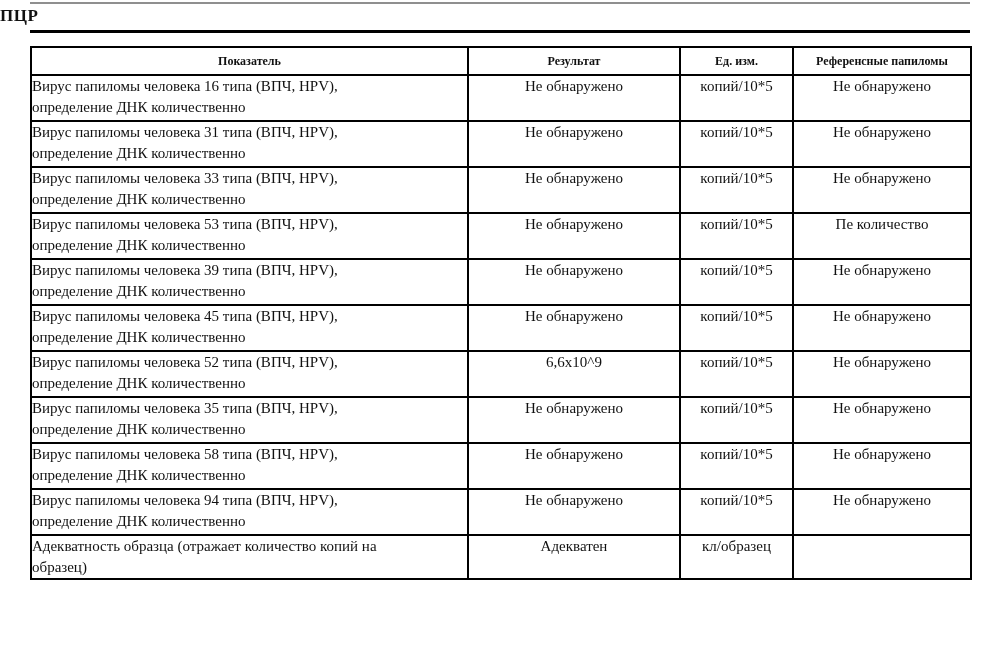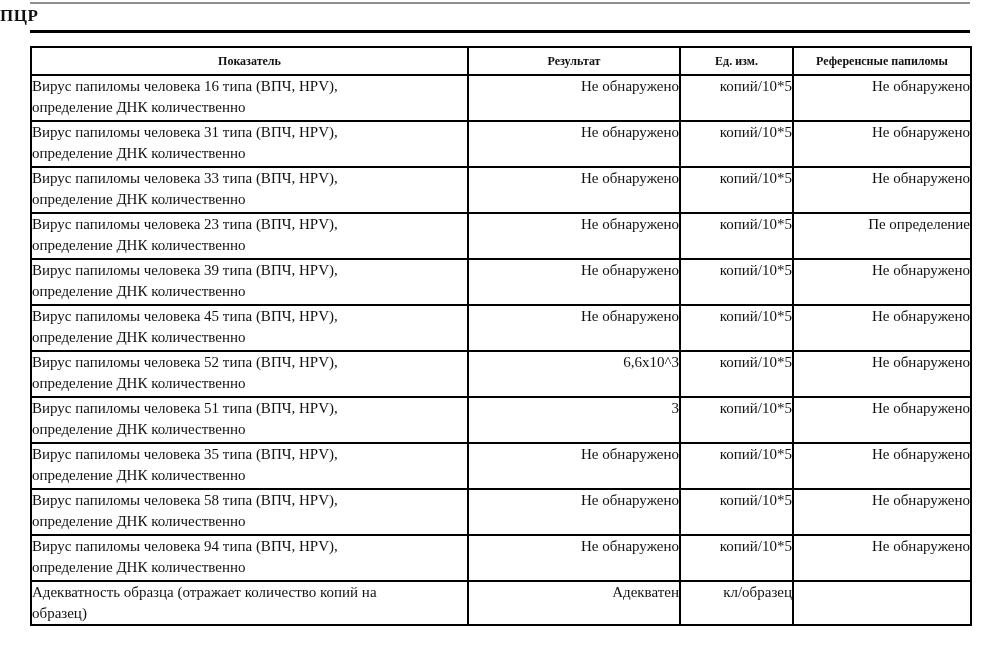--- a/index.html
+++ b/index.html
@@ -74,21 +74,21 @@
   td.c-ind {
     text-align: left;
     vertical-align: top;
     padding: 3px 4px 0 8px;
     line-height: 21px;
   }
   td.c-ind div {
     white-space: nowrap;
   }
   td.c-res, td.c-unit, td.c-ref {
-    text-align: right;
+    text-align: center;
     vertical-align: top;
     padding-top: 4px;
     line-height: 21px;
   }
 </style>
 </head>
 <body>
 
 <div class="page">
   <div class="rule-thin"></div>
@@ -133,26 +133,26 @@
           <td class="c-ind">
             <div>Вирус папиломы человека 33 типа (ВПЧ, HPV),</div>
             <div>определение ДНК количественно</div>
           </td>
           <td class="c-res">Не обнаружено</td>
           <td class="c-unit">копий/10*5</td>
           <td class="c-ref">Не обнаружено</td>
         </tr>
         <tr>
           <td class="c-ind">
-            <div>Вирус папиломы человека 23 типа (ВПЧ, HPV),</div>
-            <div>определение ДНК количественно</div>
-          </td>
-          <td class="c-res">Не обнаружено</td>
-          <td class="c-unit">копий/10*5</td>
-          <td class="c-ref">Пе определение</td>
+            <div>Вирус папиломы человека 53 типа (ВПЧ, HPV),</div>
+            <div>определение ДНК количественно</div>
+          </td>
+          <td class="c-res">Не обнаружено</td>
+          <td class="c-unit">копий/10*5</td>
+          <td class="c-ref">Пе количество</td>
         </tr>
         <tr>
           <td class="c-ind">
             <div>Вирус папиломы человека 39 типа (ВПЧ, HPV),</div>
             <div>определение ДНК количественно</div>
           </td>
           <td class="c-res">Не обнаружено</td>
           <td class="c-unit">копий/10*5</td>
           <td class="c-ref">Не обнаружено</td>
         </tr>
@@ -163,30 +163,21 @@
           </td>
           <td class="c-res">Не обнаружено</td>
           <td class="c-unit">копий/10*5</td>
           <td class="c-ref">Не обнаружено</td>
         </tr>
         <tr>
           <td class="c-ind">
             <div>Вирус папиломы человека 52 типа (ВПЧ, HPV),</div>
             <div>определение ДНК количественно</div>
           </td>
-          <td class="c-res">6,6x10^3</td>
-          <td class="c-unit">копий/10*5</td>
-          <td class="c-ref">Не обнаружено</td>
-        </tr>
-        <tr>
-          <td class="c-ind">
-            <div>Вирус папиломы человека 51 типа (ВПЧ, HPV),</div>
-            <div>определение ДНК количественно</div>
-          </td>
-          <td class="c-res">3</td>
+          <td class="c-res">6,6x10^9</td>
           <td class="c-unit">копий/10*5</td>
           <td class="c-ref">Не обнаружено</td>
         </tr>
         <tr>
           <td class="c-ind">
             <div>Вирус папиломы человека 35 типа (ВПЧ, HPV),</div>
             <div>определение ДНК количественно</div>
           </td>
           <td class="c-res">Не обнаружено</td>
           <td class="c-unit">копий/10*5</td>

